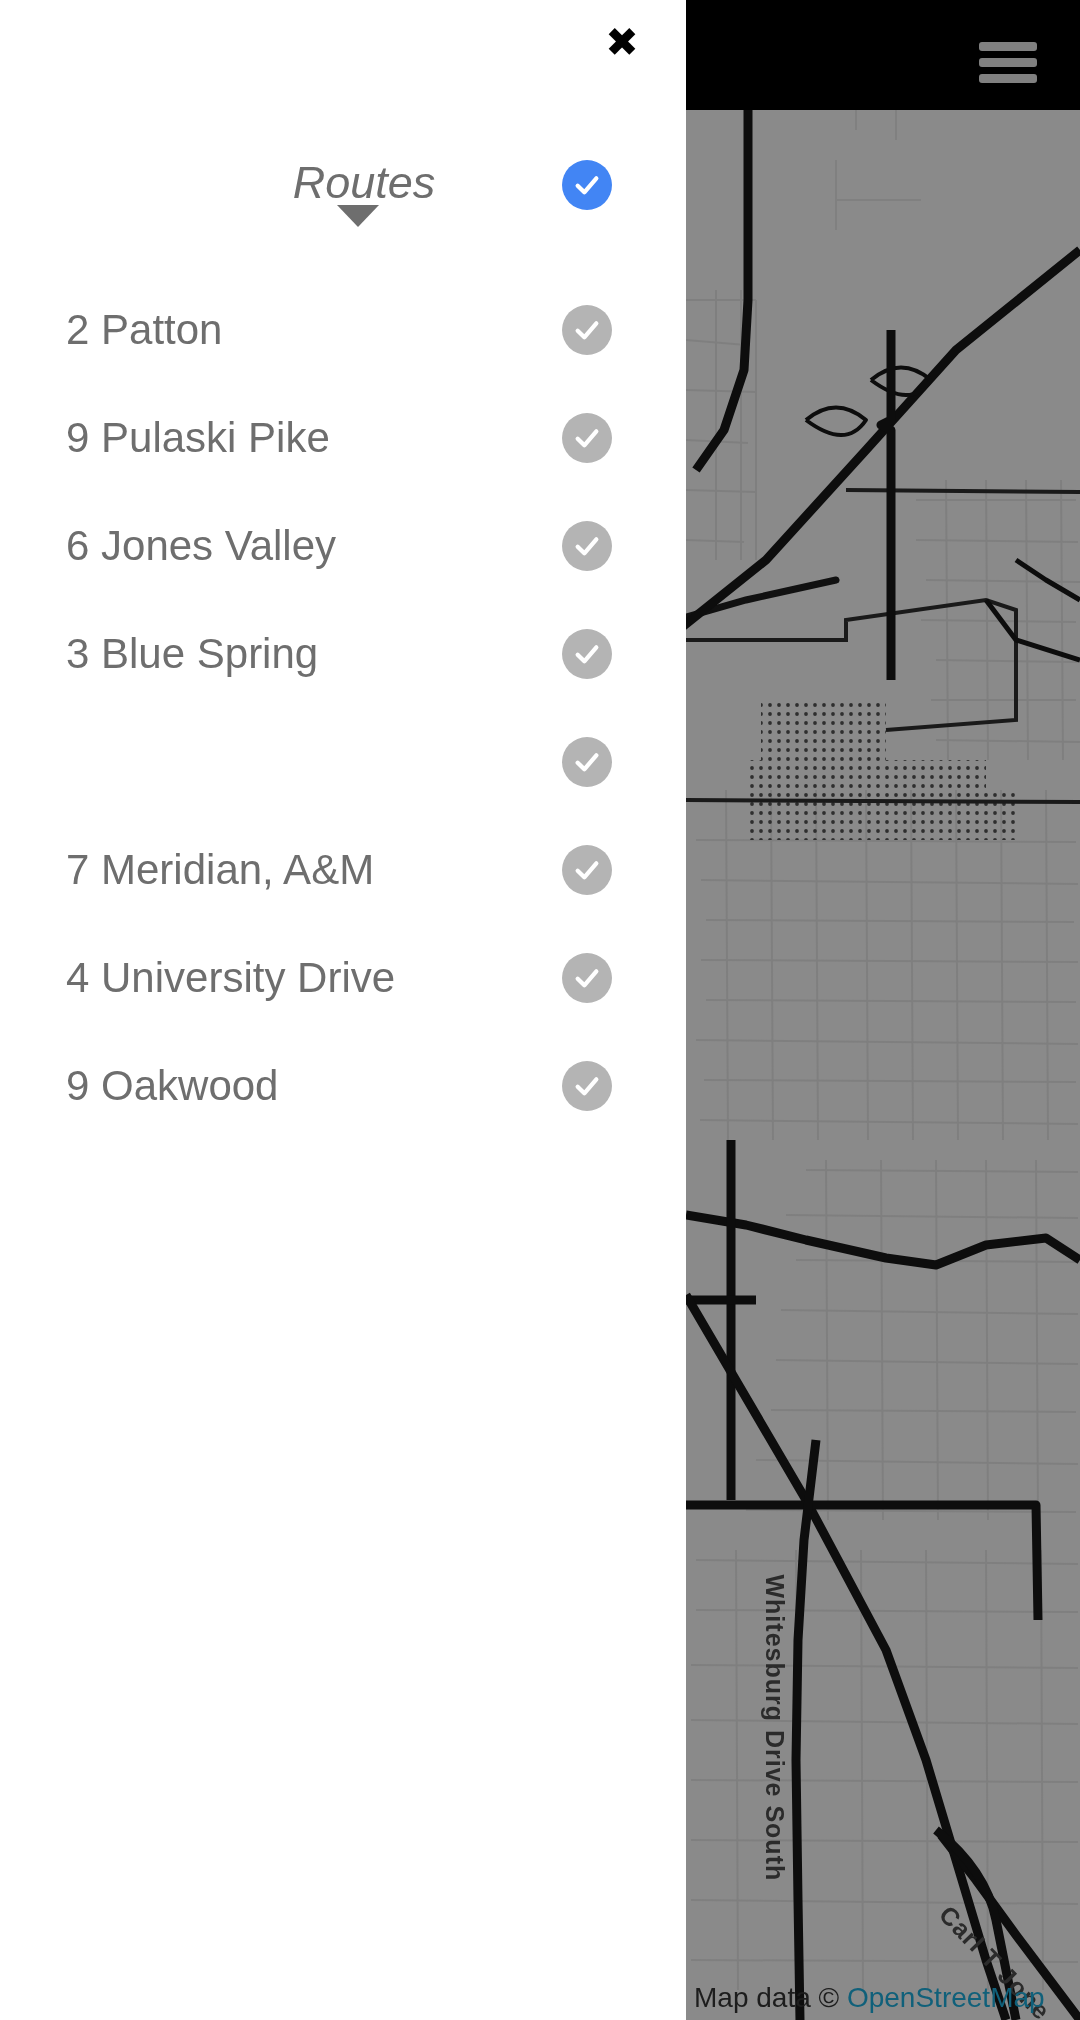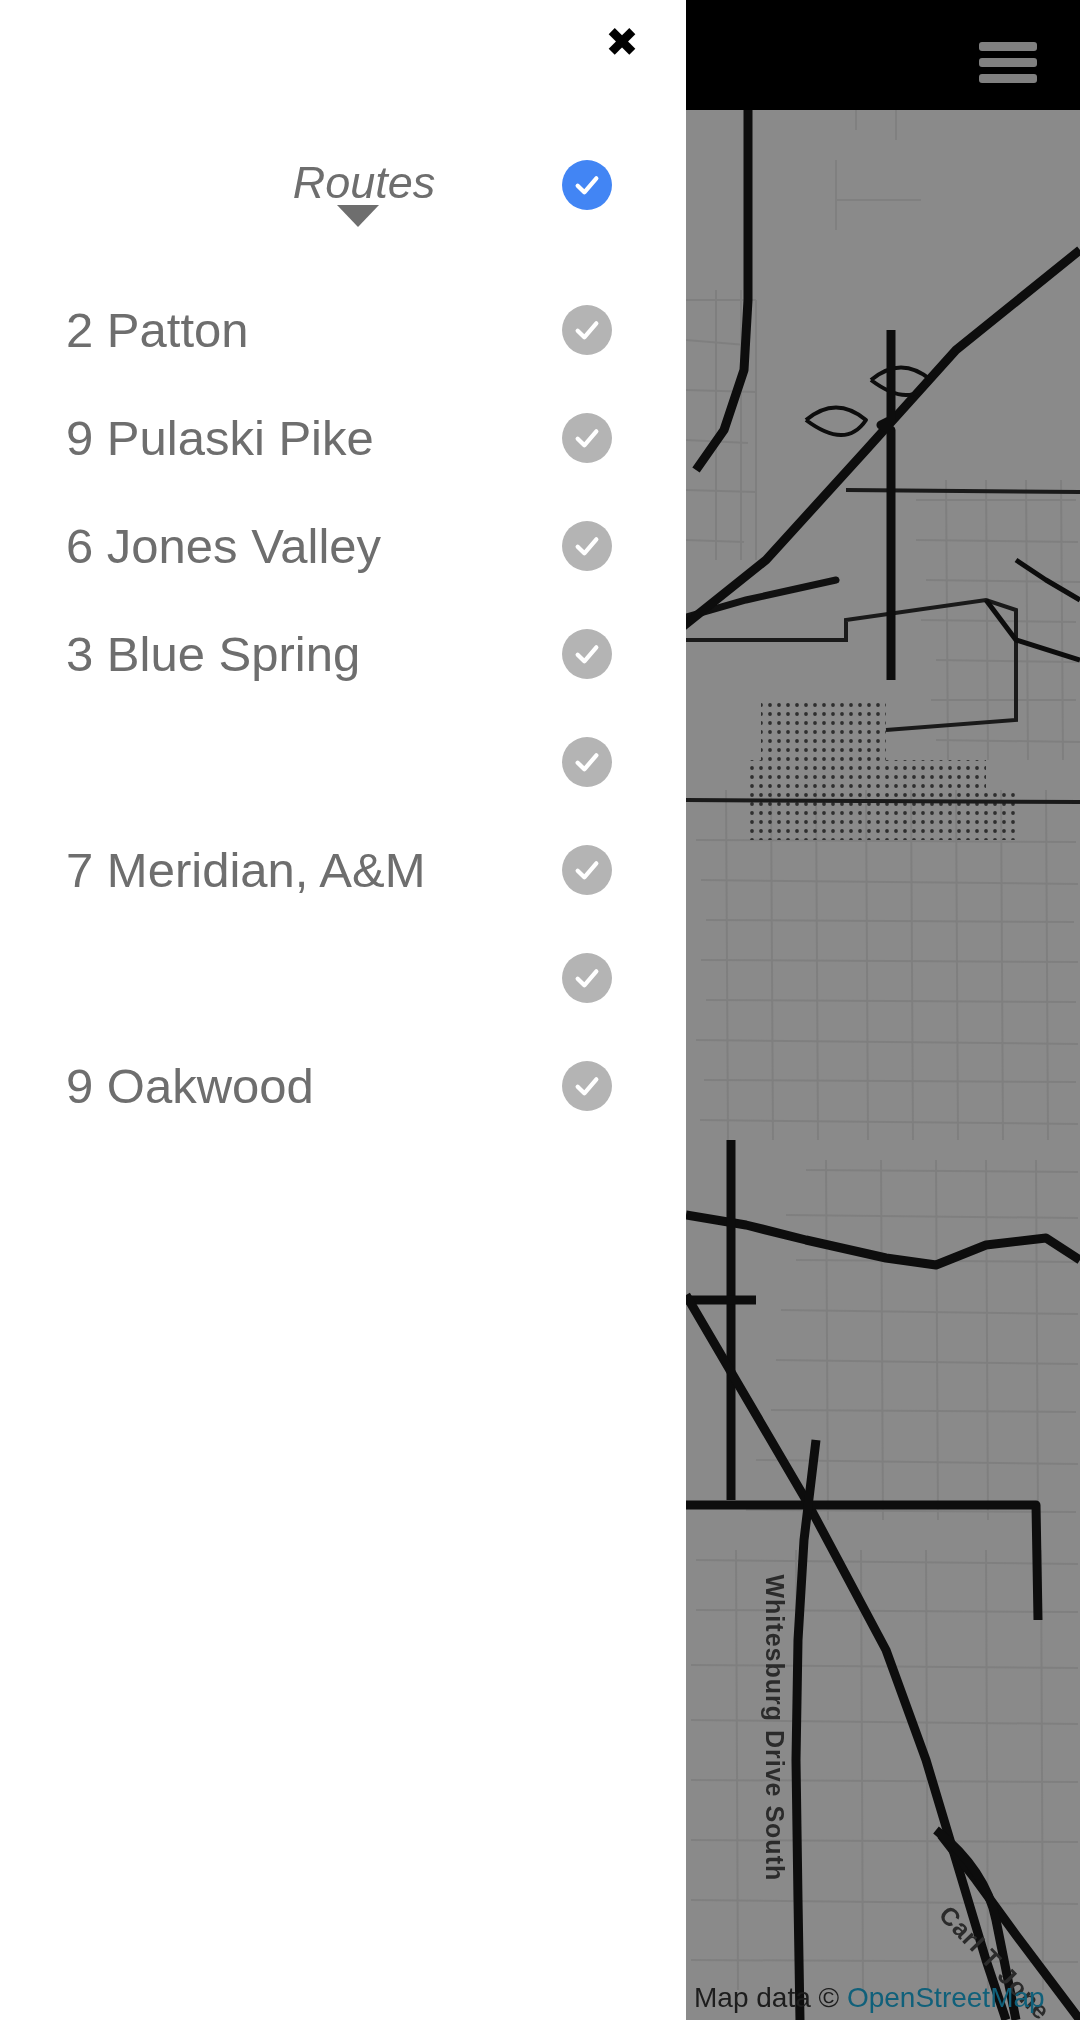--- a/index.html
+++ b/index.html
@@ -74,21 +74,21 @@
   
   #route-list {
     position:absolute; left:0; top:276px; width:686px;
   }
   .route-row {
     position:relative; height:108px;
     display:flex; align-items:center; cursor:pointer;
   }
   .route-label {
     margin-left:66px;
-    font-size:49px; color:#6e6e6e; line-height:1;
+    font-size:42px; color:#6e6e6e; line-height:1;
     white-space:nowrap;
   }
 
   
   .check-circle {
     position:absolute; left:562px; top:50%;
     transform:translateY(-50%);
     width:50px; height:50px; border-radius:50%;
     display:flex; align-items:center; justify-content:center;
     cursor:pointer;
@@ -286,20 +286,21 @@
         </div>
         <div class="route-row">
           <div class="route-label">7 Meridian, A&amp;M</div>
           <span class="check-circle" style="background: rgb(180, 180, 180);">
             <svg width="32" height="32" viewBox="0 0 24 24">
               <path d="M5 12.5 L10 17.5 L19 7" fill="none" stroke="#ffffff" stroke-width="3.2" stroke-linecap="round" stroke-linejoin="round"></path>
             </svg>
           </span>
         </div>
         <div class="route-row">
+          <div class="route-label">4 University Drive</div>
           <span class="check-circle" style="background: rgb(180, 180, 180);">
             <svg width="32" height="32" viewBox="0 0 24 24">
               <path d="M5 12.5 L10 17.5 L19 7" fill="none" stroke="#ffffff" stroke-width="3.2" stroke-linecap="round" stroke-linejoin="round"></path>
             </svg>
           </span>
         </div>
         <div class="route-row">
           <div class="route-label">9 Oakwood</div>
           <span class="check-circle" style="background: rgb(180, 180, 180);">
             <svg width="32" height="32" viewBox="0 0 24 24">

